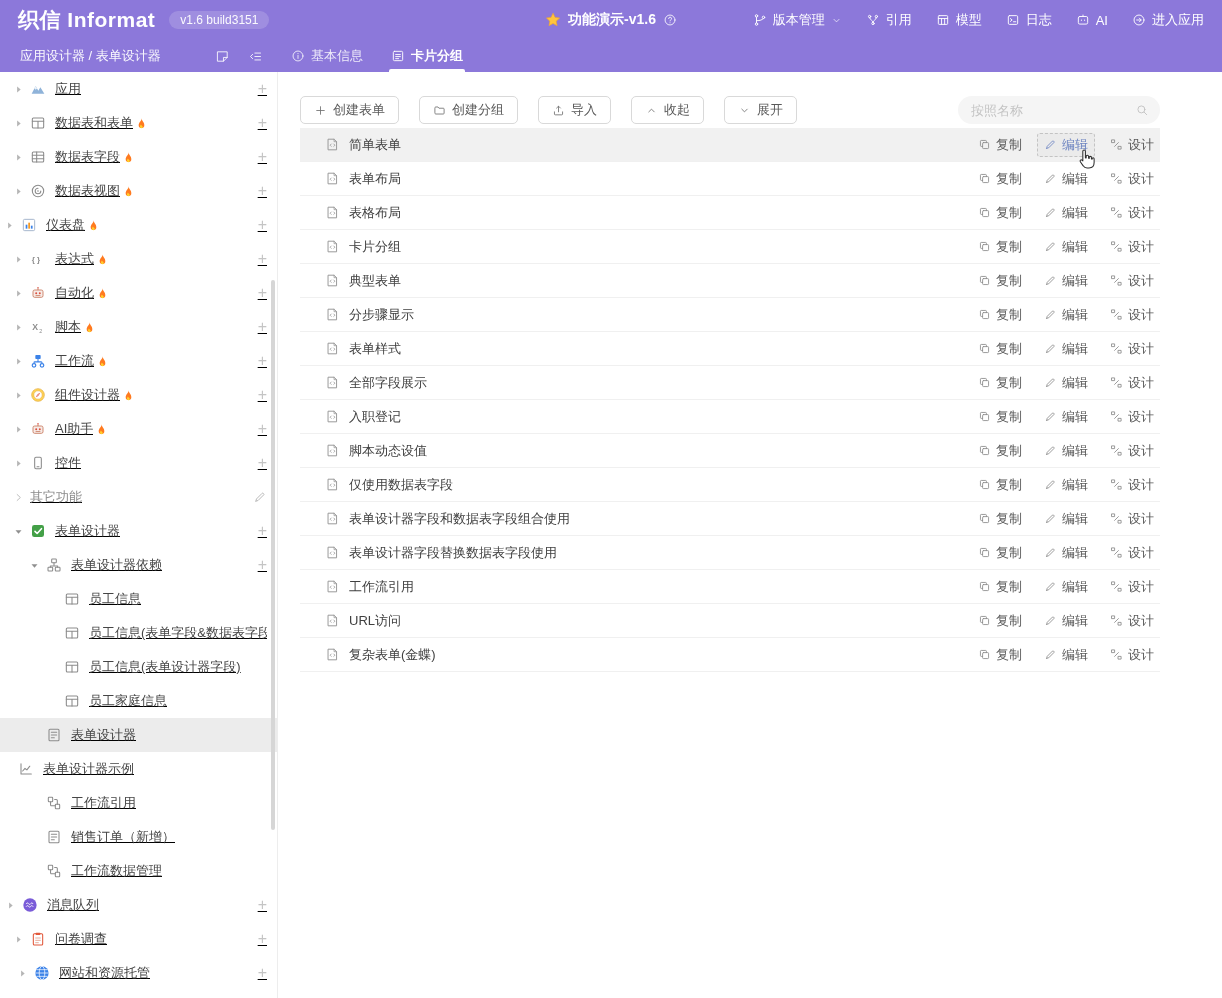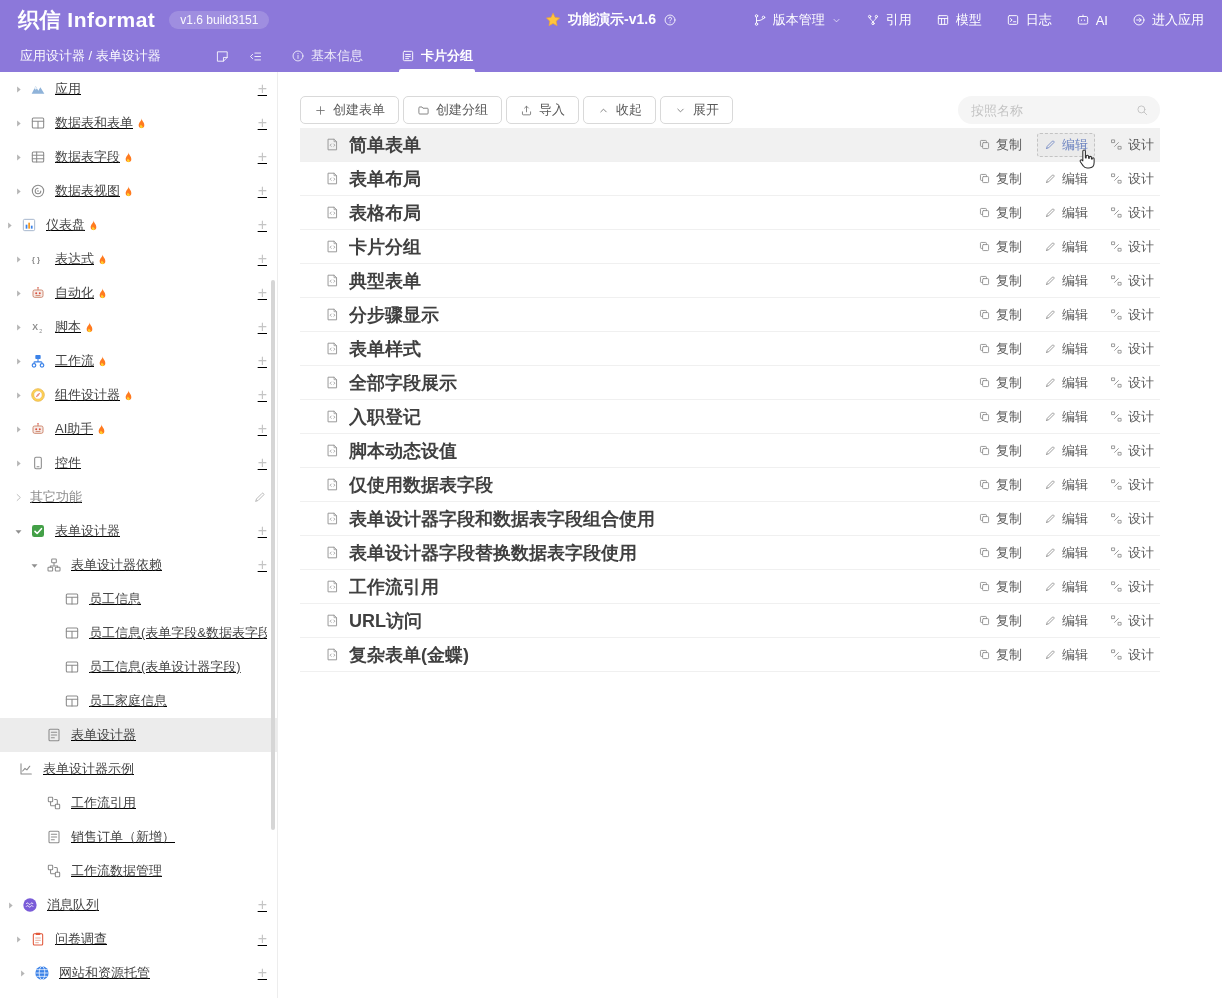--- a/index.html
+++ b/index.html
@@ -24,21 +24,21 @@
     cursor:pointer; white-space:nowrap; }
   .menu-item .ic { width:14px; height:14px; color:#fff; }
   .menu-item .caret { width:11px; height:11px; color:rgba(255,255,255,.9); }
 
   
   .subbar { height:32px; background:#8c78da; display:flex; align-items:stretch; color:#fff; }
   .breadcrumb { display:flex; align-items:center; padding-left:20px; width:215px; flex:none;
     font-size:13px; color:rgba(255,255,255,.95); white-space:nowrap; }
   .subbar-icons { display:flex; align-items:center; gap:18px; margin-right:28px; }
   .subbar-icons .ic { width:15px; height:15px; color:rgba(255,255,255,.85); cursor:pointer; }
-  .tabs { display:flex; align-items:stretch; gap:38px; }
+  .tabs { display:flex; align-items:stretch; gap:28px; }
   .tab { display:flex; align-items:center; gap:6px; font-size:13px; position:relative;
     color:rgba(255,255,255,.85); cursor:pointer; white-space:nowrap; }
   .tab .ic { width:14px; height:14px; }
   .tab.active { color:#fff; font-weight:600; }
   .tab.active::after { content:""; position:absolute; left:-2px; right:-2px; bottom:0;
     height:3px; background:#fff; border-radius:2px 2px 0 0; }
 
   
   .app-body { display:flex; height:926px; }
   .sidebar { width:278px; flex:none; background:#fff; border-right:1px solid #ededed;
@@ -53,38 +53,38 @@
   .s-label { white-space:nowrap; overflow:hidden; }
   .s-fire { width:13px; height:13px; margin-left:2px; flex:none; }
   .s-right { margin-left:auto; display:flex; align-items:center; }
   .s-plus { font-size:16px; color:#c5c5c5; line-height:1; font-weight:400; cursor:pointer; }
   .s-pencil { width:14px; height:14px; color:#b5b5b5; cursor:pointer; }
   .scroll-thumb { position:absolute; right:2px; top:208px; width:4px; height:550px;
     background:#d6d6d6; border-radius:2px; }
 
   
   .content { flex:1; padding:24px 62px 0 22px; background:#fff; min-width:0; }
-  .toolbar { display:flex; align-items:center; gap:4px; height:28px; }
+  .toolbar { display:flex; align-items:center; gap:20px; height:28px; }
   .t-btn { height:28px; display:inline-flex; align-items:center; gap:6px; padding:0 13px;
     background:#fff; border:1px solid #d9d9d9; border-radius:5px; font-size:13px;
     color:#595959; cursor:pointer; white-space:nowrap; }
   .t-btn .ic { width:13px; height:13px; color:#737373; }
   .search-box { margin-left:auto; position:relative; width:202px; height:28px; }
   .search-box input { width:100%; height:100%; border:none; outline:none; background:#f5f5f5;
     border-radius:14px; padding:0 32px 0 13px; font-size:13px; color:#555;
     font-family:inherit; }
   .search-box input::placeholder { color:#c3c3c3; }
   .search-box .ic { position:absolute; right:11px; top:7px; width:14px; height:14px; color:#c3c3c3; }
 
   .form-list { margin-top:4px; }
   .f-row { height:34px; display:flex; align-items:center; padding:0 6px 0 25px;
     border-bottom:1px solid #f0f0f0; cursor:pointer; }
   .f-row.hover { background:#f1f1f1; }
   .f-row .doc { width:15px; height:15px; color:#9a9a9a; margin-right:9px; }
-  .f-name { font-size:18px; color:#404040; flex:1; white-space:nowrap; overflow:hidden;font-weight:bold; }
+  .f-name { font-size:13px; color:#404040; flex:1; white-space:nowrap; overflow:hidden; }
   .f-actions { display:flex; align-items:center; gap:22px; }
   .action { display:flex; align-items:center; gap:5px; font-size:13px; color:#595959;
     cursor:pointer; white-space:nowrap; }
   .action .ic { width:13px; height:13px; color:#8c8c8c; }
   .action.focused { color:#6d84c1; border:1px dashed #c3c3c3; border-radius:3px;
     background:#ebebeb; padding:2px 6px; margin:-3px -7px; }
   .action.focused .ic { color:#6d84c1; }
 
   .cursor-overlay { position:fixed; left:1074px; top:148px; width:23px; height:23px;
     z-index:99; pointer-events:none; }

